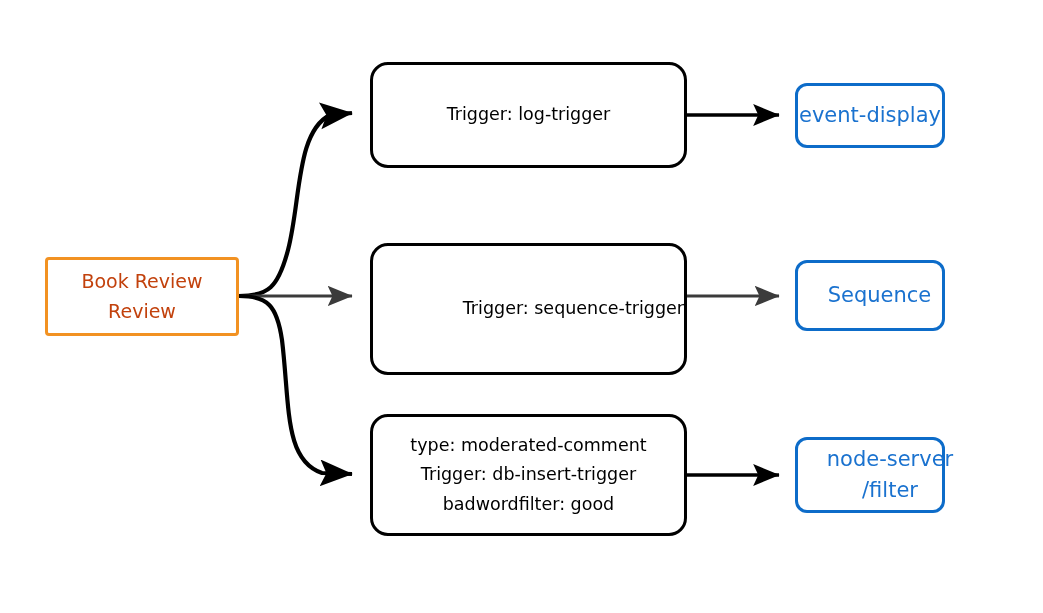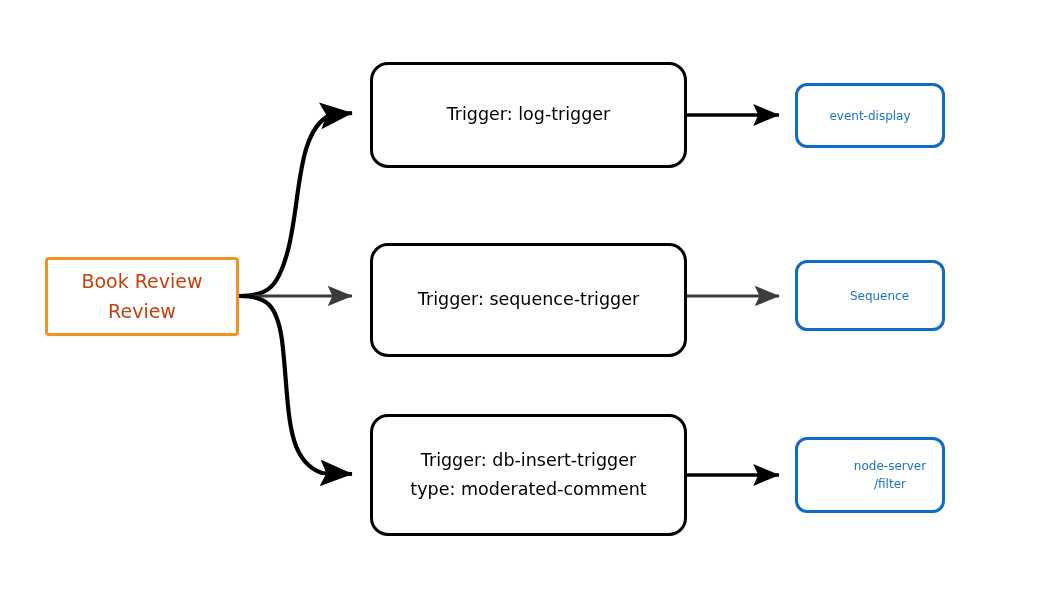--- a/index.html
+++ b/index.html
@@ -41,21 +41,21 @@
     border: 3.5px solid #000000;
     border-radius: 18px;
     color: #000000;
     font-size: 17.5px;
     line-height: 1.66;
   }
   .node-service {
     border: 3px solid #0d6cc9;
     border-radius: 12px;
     color: #1a72cf;
-    font-size: 12px;
+    font-size: 21px;
     line-height: 1.5;
   }
   .line { display: block; white-space: nowrap; }
   .b { font-weight: normal; }
 </style>
 </head>
 <body>
 
 <svg id="canvas" viewBox="0 0 1043 613" xmlns="http://www.w3.org/2000/svg">
   <defs>
@@ -84,32 +84,35 @@
   <span class="line">Book Review</span>
   <span class="line">Review</span>
 </div>
 
 <div class="node node-trigger" style="left:370px; top:62px; width:317px; height:106px;">
   <span class="line">
     <span class="b">Trigger: </span><span class="b">log-trigger</span>
   </span>
 </div>
 
-<div class="node node-trigger" style="left:370px; top:243px; width:317px; height:114px;">
+<div class="node node-trigger" style="left:370px; top:243px; width:317px; height:132px;align-items:flex-end;">
   <span class="line">
     <span class="b">Trigger: </span><span class="b">sequence-trigger</span>
   </span>
 </div>
 
 <div class="node node-trigger" style="left:370px; top:414px; width:317px; height:122px;">
   <span class="line">
+    <span class="b">type</span><span>: moderated-comment</span>
+  </span>
+  <span class="line">
     <span class="b">Trigger: </span><span class="b">db-insert-trigger</span>
   </span>
   <span class="line">
-    <span class="b">type</span><span>: moderated-comment</span>
+    <span class="b">badwordfilter</span><span>: good</span>
   </span>
 </div>
 
 <div class="node node-service" style="left:795px; top:83px; width:150px; height:65px;">
   <span class="line">event-display</span>
 </div>
 
 <div class="node node-service" style="left:795px; top:260px; width:150px; height:71px;padding-left:19px;">
   <span class="line">Sequence</span>
 </div>

